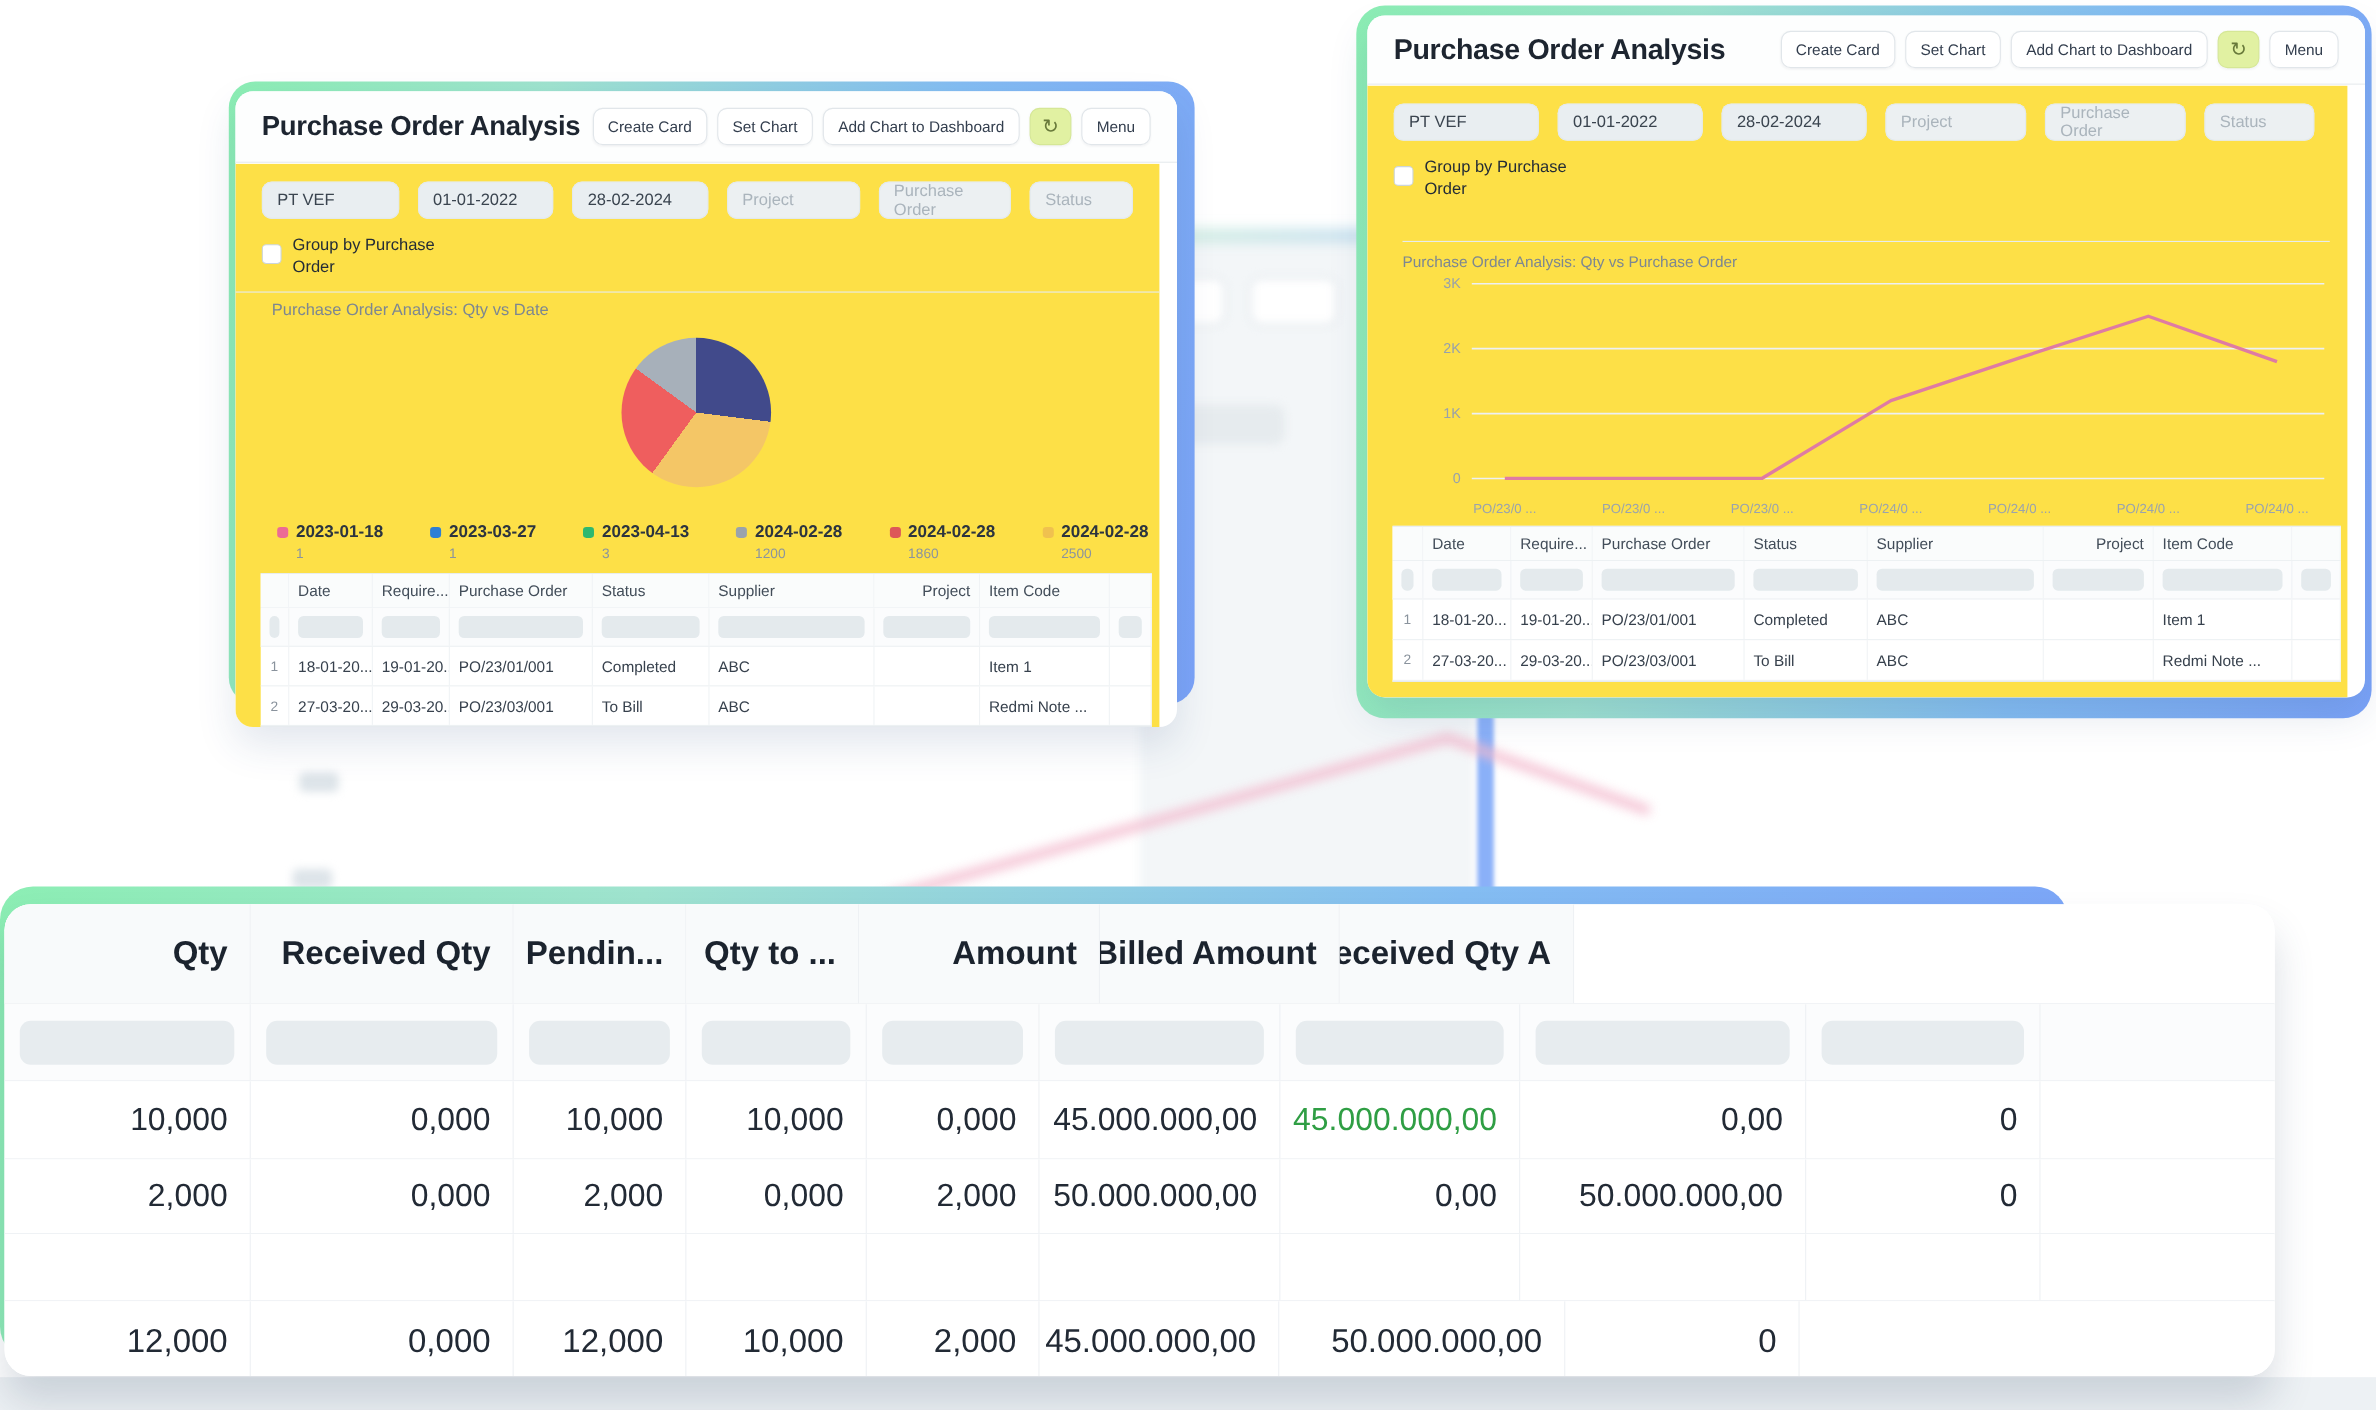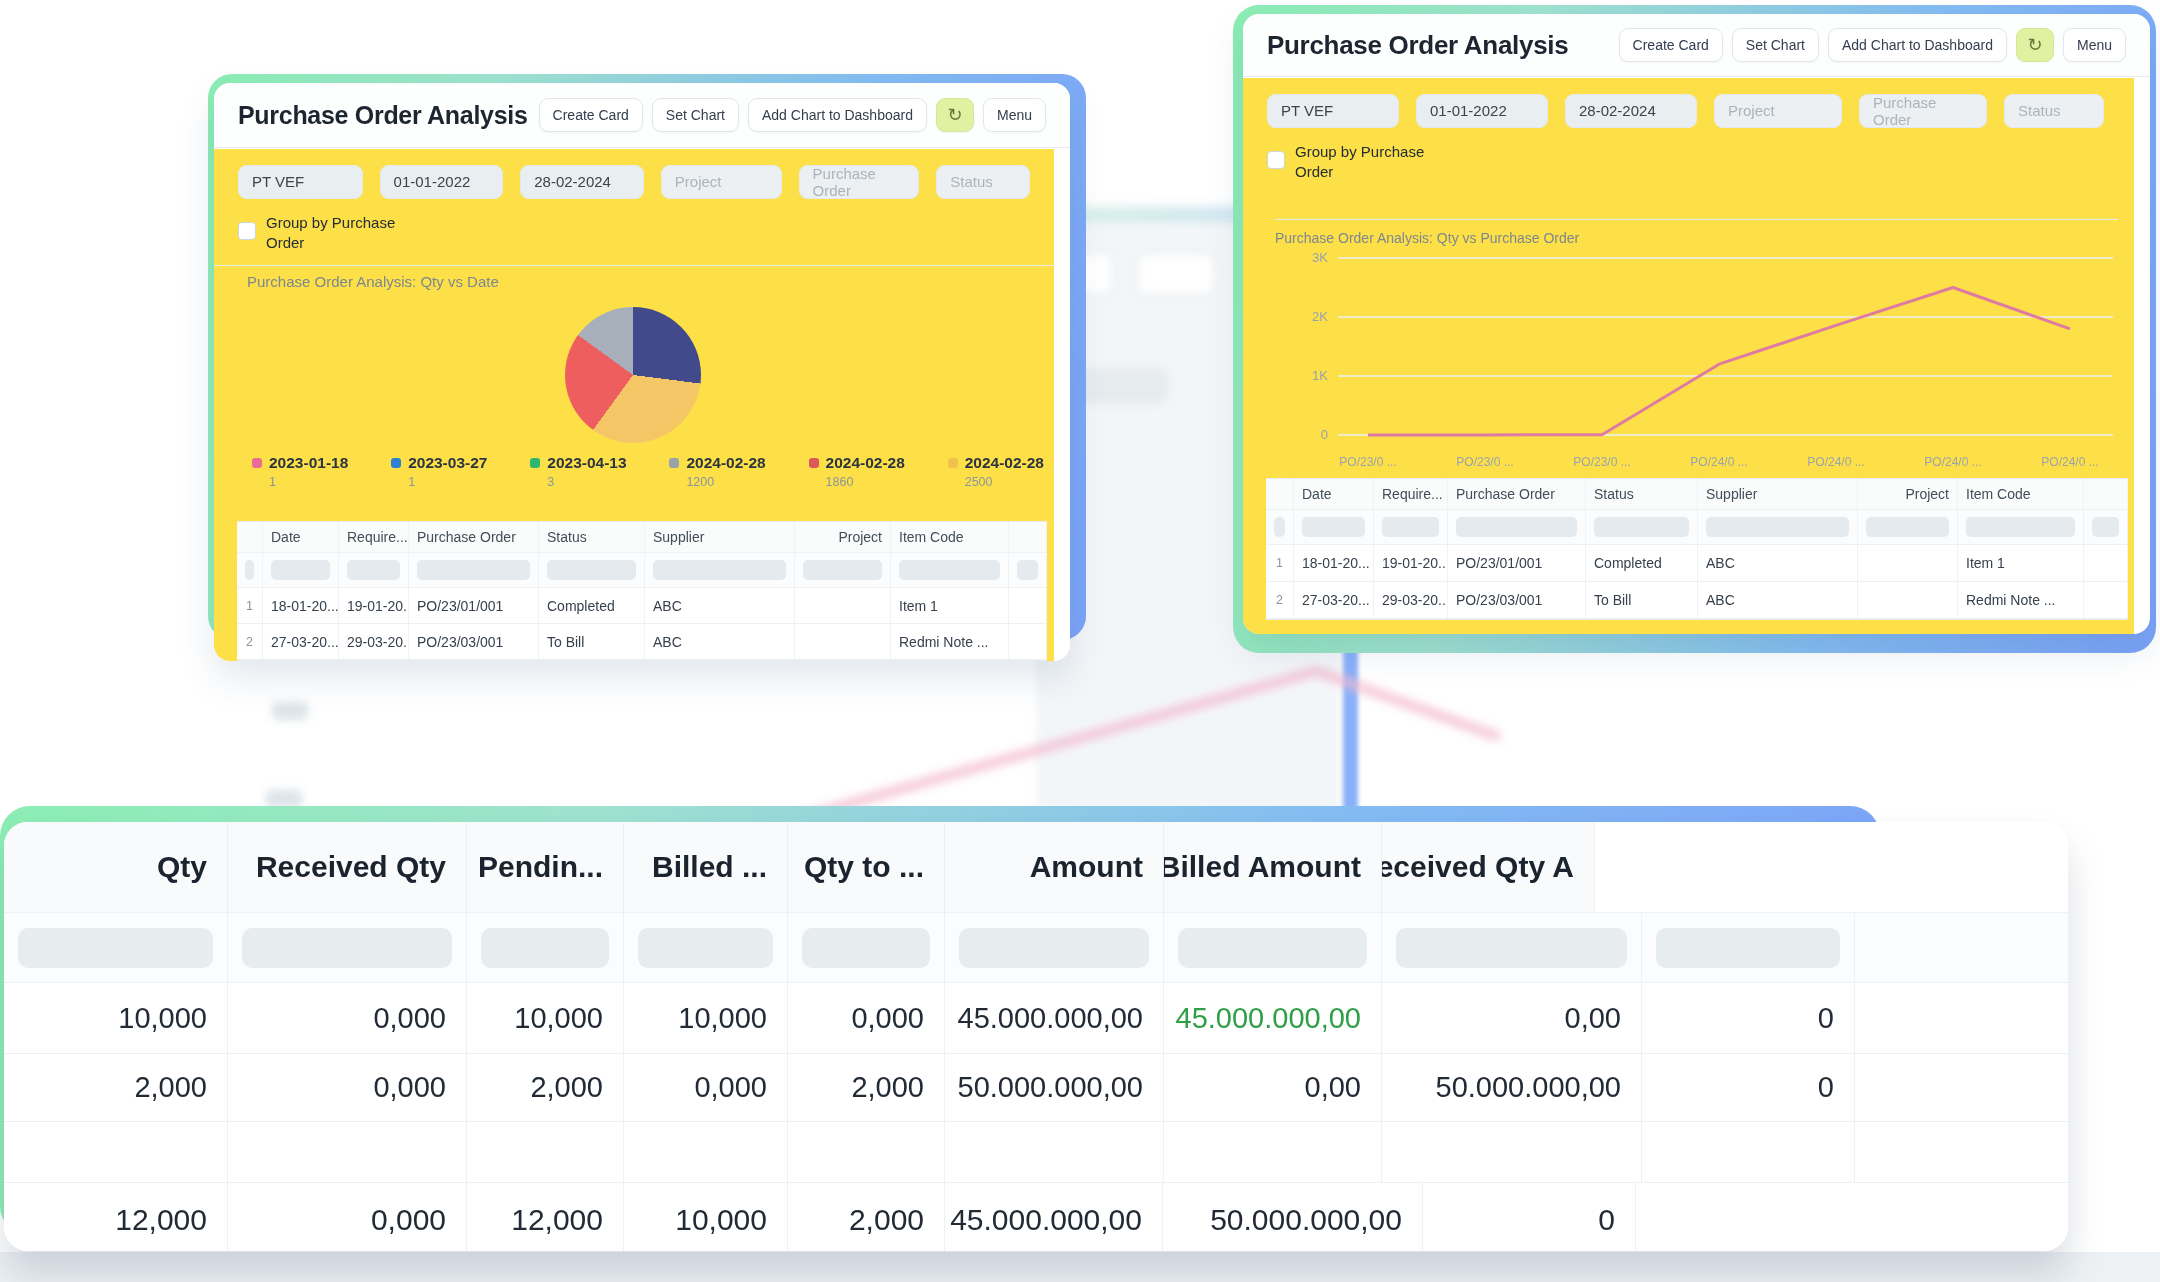--- a/index.html
+++ b/index.html
@@ -101,21 +101,21 @@
         <div class="pill ph" style="width:96px;">Purchase Order</div>
         <div class="pill ph" style="width:68px;">Status</div>
       </div>
       <div class="groupby">
         <div class="checkbox"></div>
         <div class="groupby-label">Group by Purchase Order</div>
       </div>
     </div>
     <div class="chart-title" style="left:33px;top:190px;">Purchase Order Analysis: Qty vs Date</div>
     <div id="pie" style="position: absolute; left: 351px; top: 224px; width: 136px; height: 136px; border-radius: 50%; background: conic-gradient(rgb(65, 74, 139) 0%, rgb(65, 74, 139) 27%, rgb(244, 198, 102) 27%, rgb(244, 198, 102) 60%, rgb(239, 94, 94) 60%, rgb(239, 94, 94) 85%, rgb(167, 176, 186) 85%, rgb(167, 176, 186) 100%);"></div>
-    <div id="legend" class="legend" style="left:38px;top:371px;width:792px;">
+    <div id="legend" class="legend" style="left:38px;top:392px;width:792px;">
         <div class="leg-item">
           <div class="leg-top">
             <span class="leg-dot" style="background: rgb(236, 107, 149);"></span>
             <span>2023-01-18</span>
           </div>
           <div class="leg-val">1</div>
         </div>
         <div class="leg-item">
           <div class="leg-top">
             <span class="leg-dot" style="background: rgb(46, 127, 212);"></span>
@@ -329,21 +329,20 @@
       </div>
   </div>
 
   <div class="grad" style="left:0px;top:806px;width:1880px;height:430px;border-radius:30px;"></div>
   <div class="card" style="left:4px;top:822px;width:2064px;height:429px;border-radius:24px;box-shadow:0 24px 36px rgba(50,70,100,.18);">
     <div id="bottomTable">
         <div class="bt-row bt-head" style="height: 90px;">
           <div class="bt-cell" style="width: 224px;">Qty</div>
           <div class="bt-cell" style="width: 239px;">Received Qty</div>
           <div class="bt-cell" style="width: 157px;">Pendin...</div>
-          <div class="bt-cell" style="width: 164px;">Billed ...</div>
           <div class="bt-cell" style="width: 157px;">Qty to ...</div>
           <div class="bt-cell" style="width: 219px;">Amount</div>
           <div class="bt-cell" style="width: 218px;">Billed Amount</div>
           <div class="bt-cell" style="width: 213px;">Received Qty A</div>
         </div>
         <div class="bt-row " style="height: 69px; background: rgb(251, 252, 253);">
           <div class="bt-cell" style="width: 224px; padding: 0px 14px;">
             <div class="bt-pill"></div>
           </div>
           <div class="bt-cell" style="width: 239px; padding: 0px 14px;">

